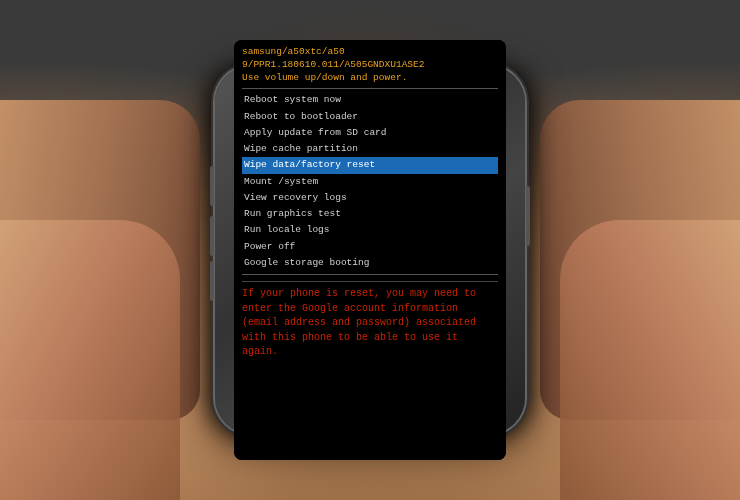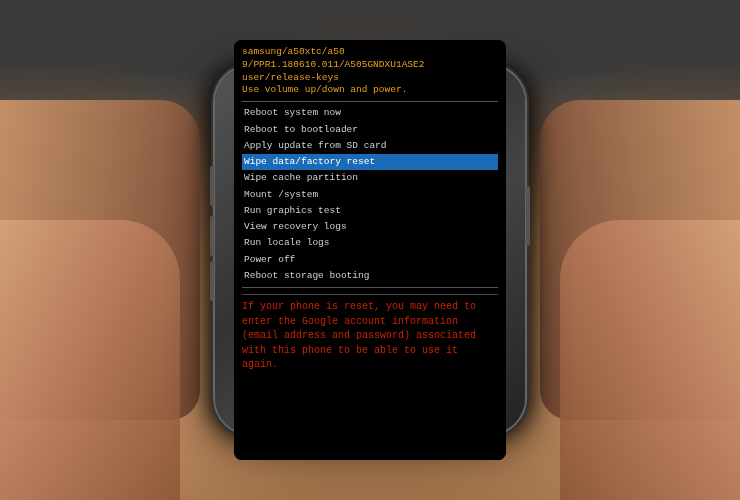--- a/index.html
+++ b/index.html
@@ -195,39 +195,38 @@
   <div class="hand-bg-right"></div>
 
   <div class="phone-wrapper">
     <div class="phone-outer">
       <div class="phone-screen">
         <div class="recovery-ui">
 
           <div class="header-info">
             <div>samsung/a50xtc/a50</div>
             <div>9/PPR1.180610.011/A505GNDXU1ASE2</div>
-            <div>user/release-keys</div>
             <div>Use volume up/down and power.</div>
           </div>
 
           <div class="divider"></div>
 
           <div>
 
           <div class="menu-item">Reboot system now</div>
               <div class="menu-item">Reboot to bootloader</div>
               <div class="menu-item">Apply update from SD card</div>
+              <div class="menu-item">Wipe cache partition</div>
               <div class="menu-item selected">Wipe data/factory reset</div>
-              <div class="menu-item">Wipe cache partition</div>
               <div class="menu-item">Mount /system</div>
+              <div class="menu-item">View recovery logs</div>
               <div class="menu-item">Run graphics test</div>
-              <div class="menu-item">View recovery logs</div>
               <div class="menu-item">Run locale logs</div>
               <div class="menu-item">Power off</div>
-              <div class="menu-item">Reboot storage booting</div>
+              <div class="menu-item">Google storage booting</div>
             </div>
 
           <div class="divider"></div>
 
           <div class="warning-box">If your phone is reset, you may need to enter the Google account information (email address and password) associated with this phone to be able to use it again.</div>
         </div>
       </div>
     </div>
   </div>
 

